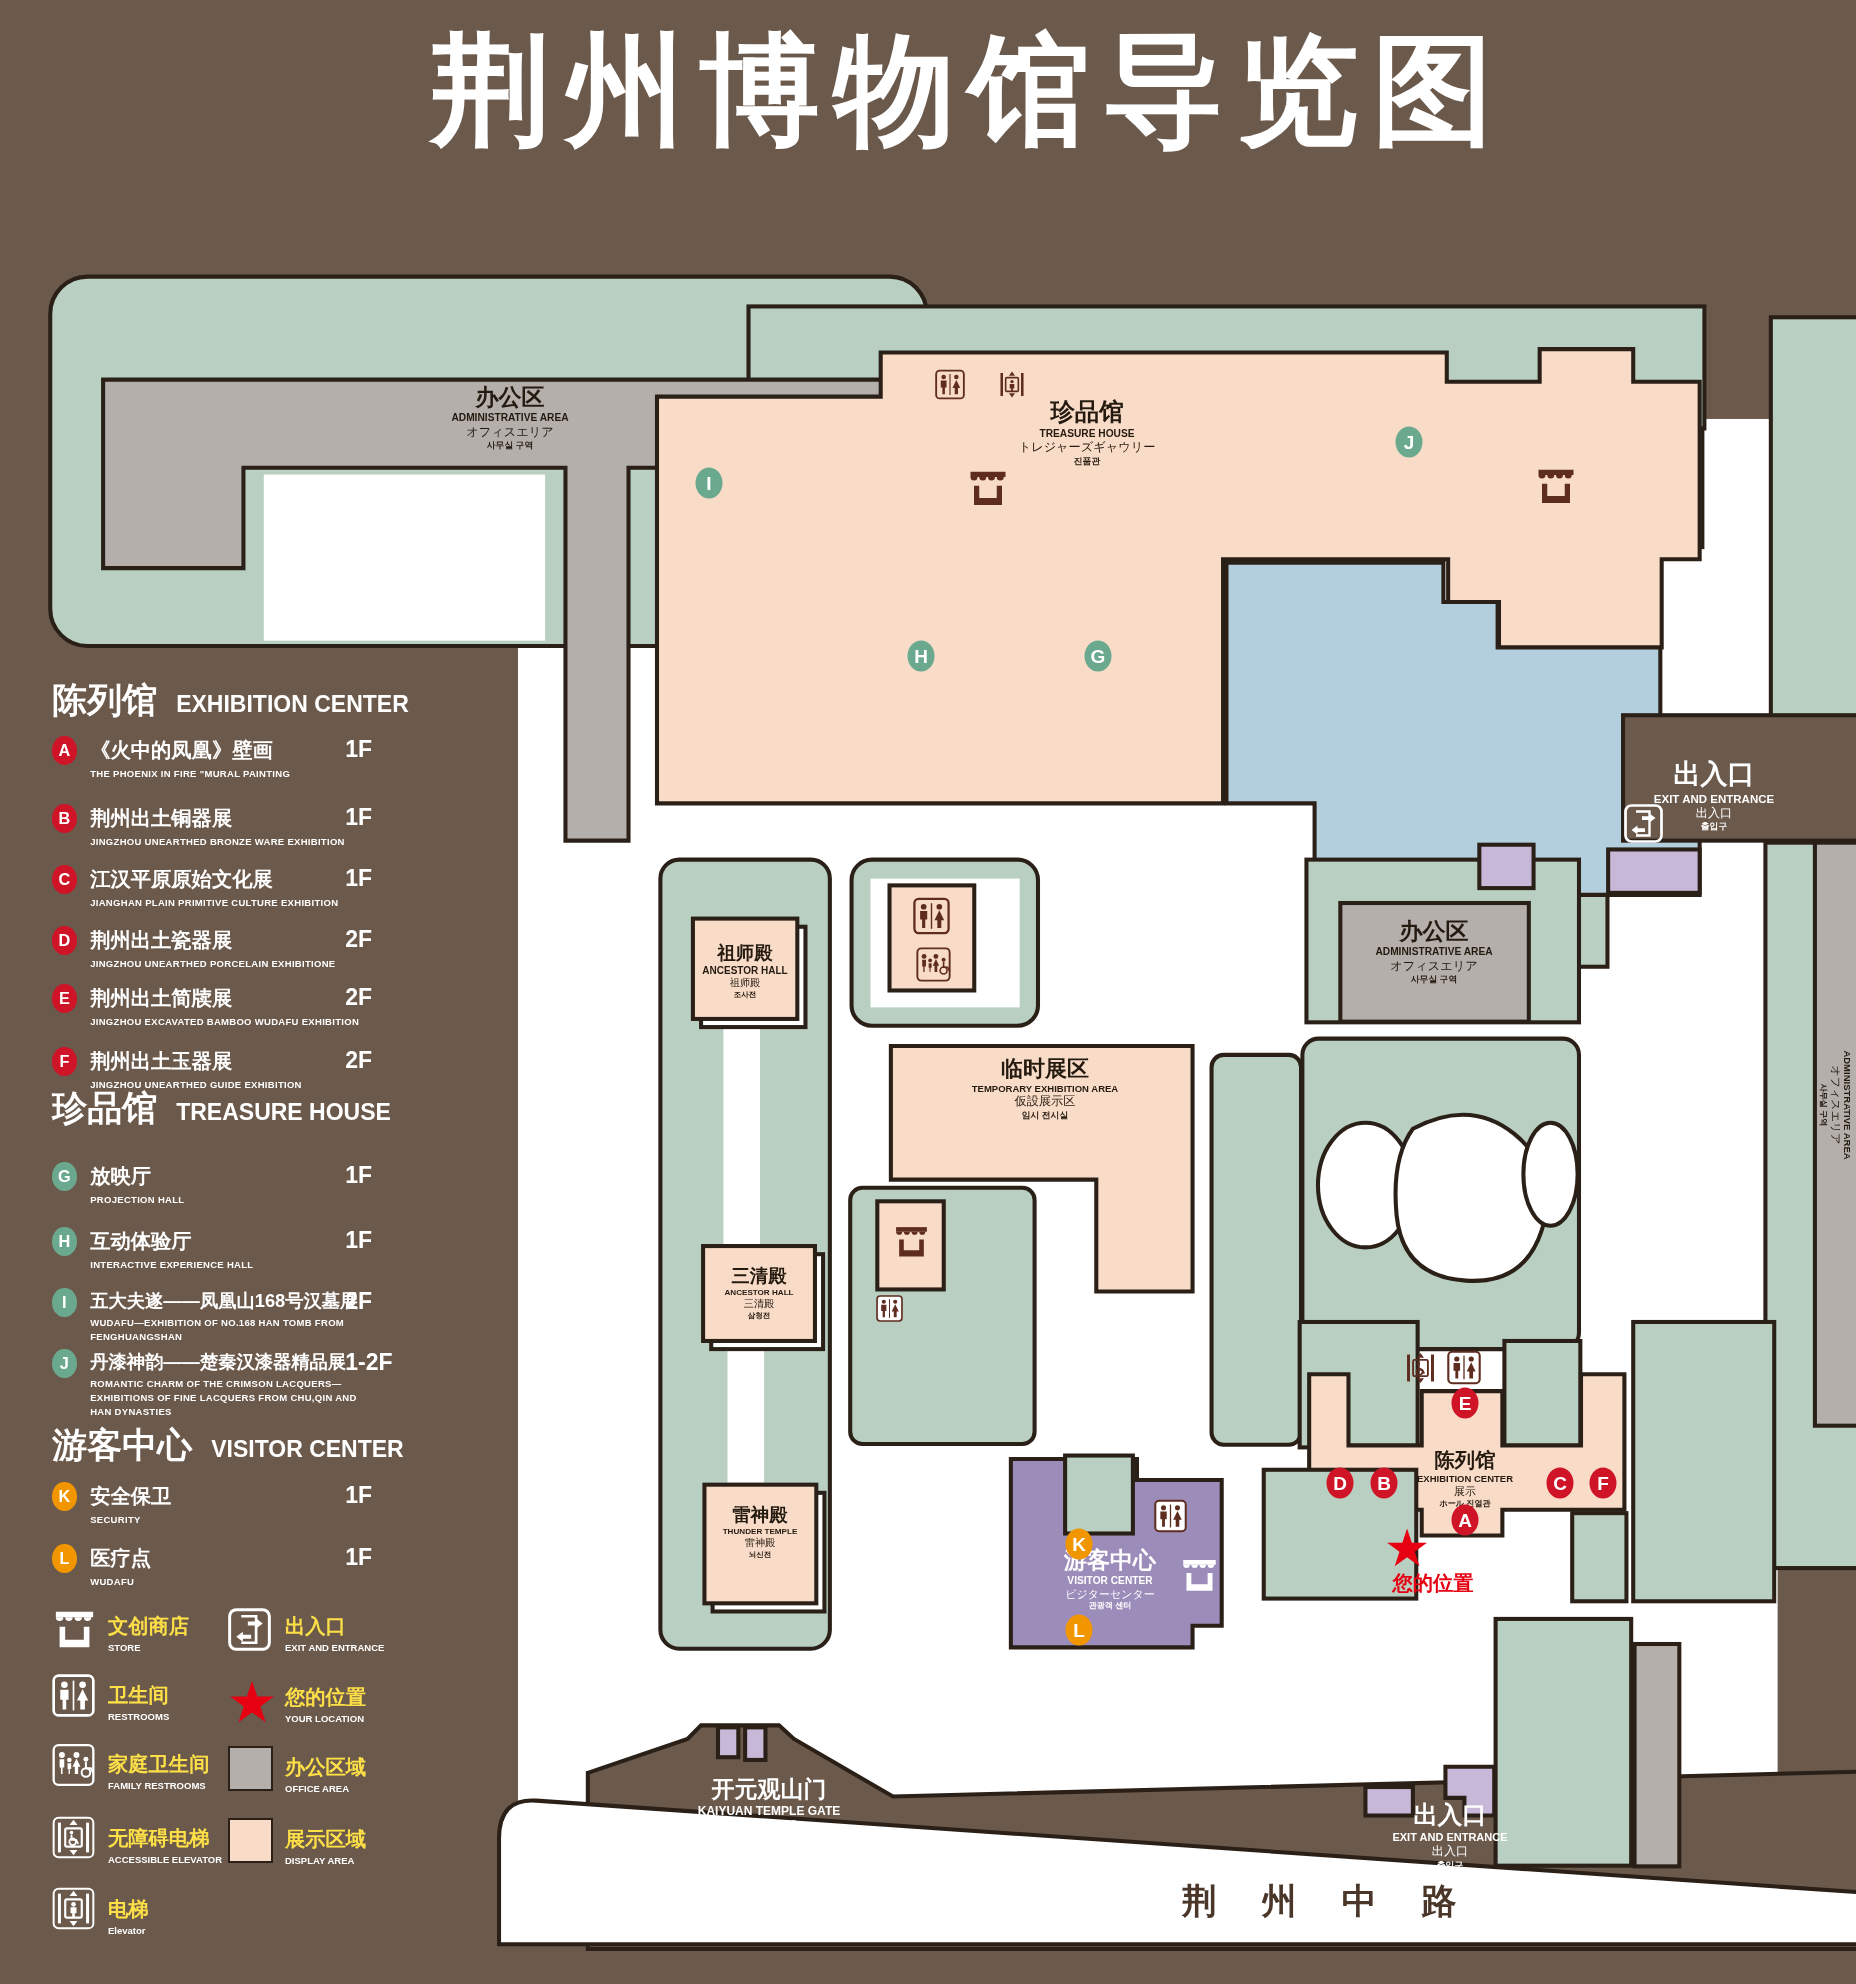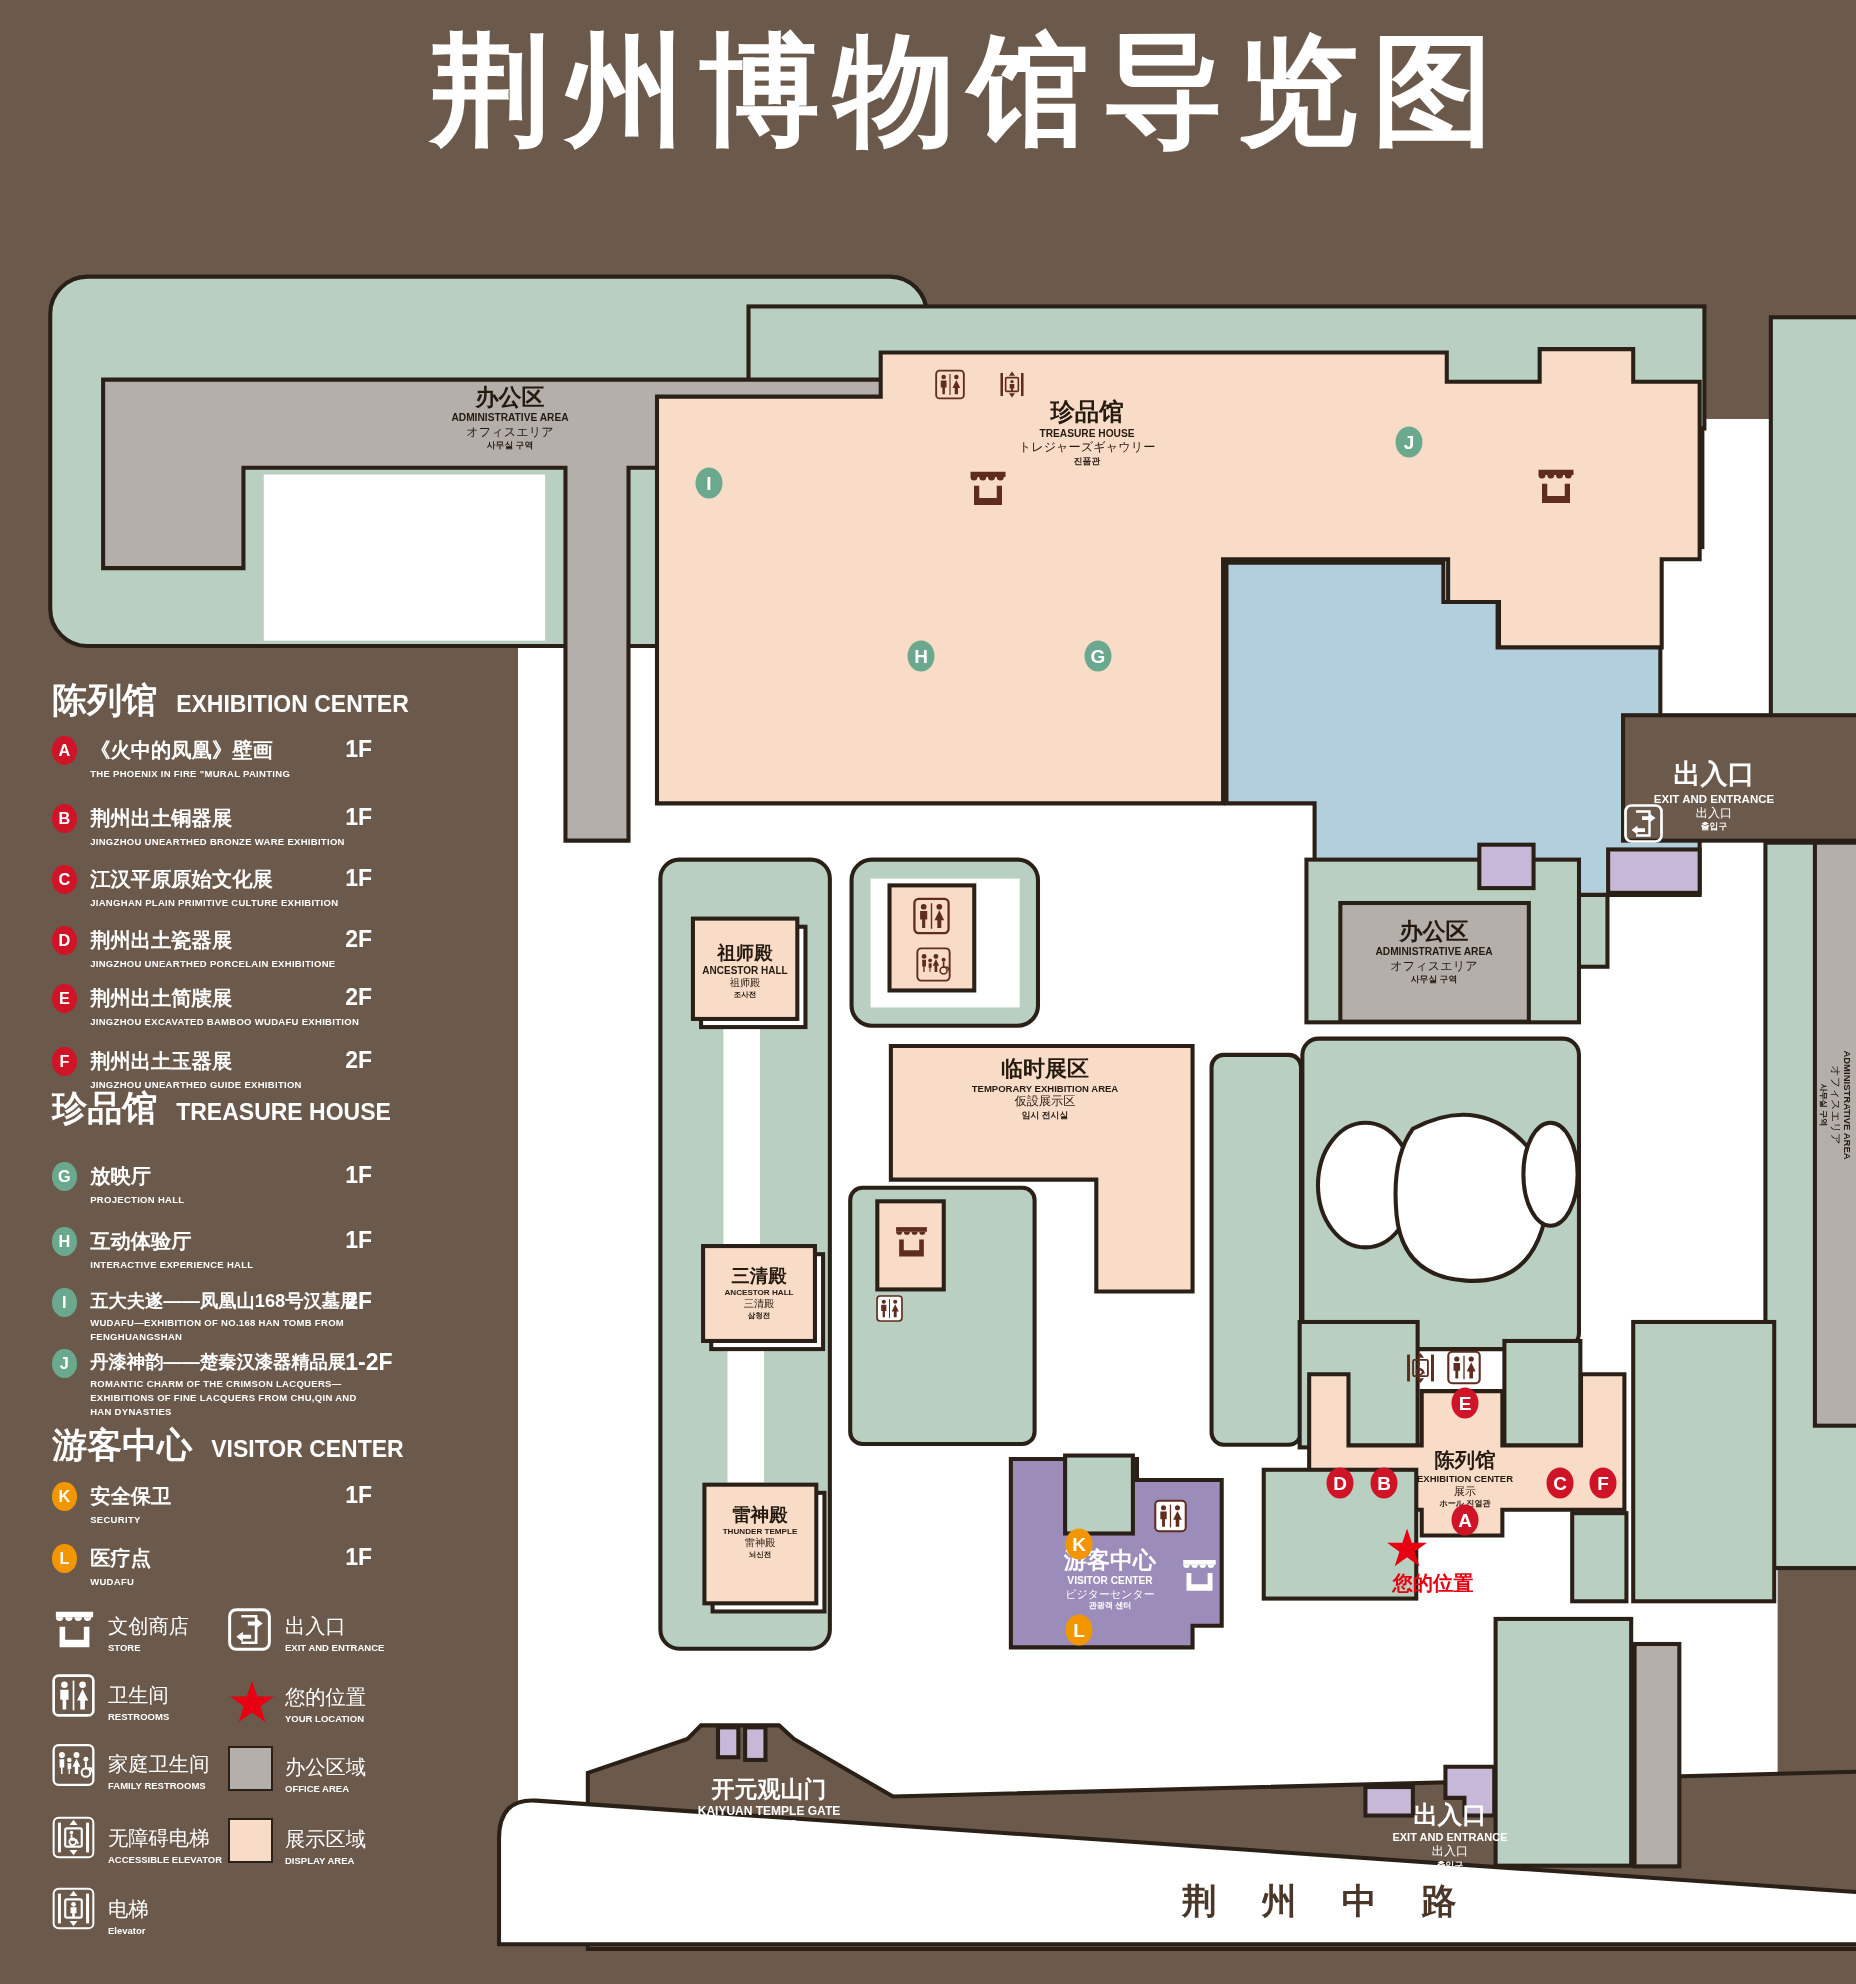--- a/index.html
+++ b/index.html
@@ -40,21 +40,21 @@
   .lsec .lsec-en{font-size:23px;font-weight:800;color:#fff;margin-left:19px;}
   .lrow{position:absolute;left:12.2px;width:461px;z-index:5;}
   .lbadge{display:inline-flex;width:24.4px;height:28.5px;border-radius:50%;color:#fff;
           align-items:center;justify-content:center;font-weight:800;font-size:16.3px;
           position:absolute;left:0;top:0;}
   .lrow-zh{display:block;margin-left:38px;font-size:20.3px;font-weight:700;color:#fff;}
   .lrow-en{display:block;margin-left:38px;margin-top:2.7px;font-size:9.5px;font-weight:600;
            color:#fff;letter-spacing:0.3px;width:298px;white-space:normal;line-height:1.5;}
   .lrow-floor{position:absolute;left:293px;top:0;font-size:23px;color:#fff;font-weight:600;}
   .sym{position:absolute;z-index:5;}
-  .sym-zh{display:block;font-size:20.3px;font-weight:400;color:#ffffff;}
+  .sym-zh{display:block;font-size:20.3px;font-weight:700;color:#fde047;}
   .sym-en{display:block;font-size:9.5px;font-weight:700;color:#fff;margin-top:2px;}
   .swatch{position:absolute;width:45px;height:45px;border:2.7px solid #2a2017;box-sizing:border-box;z-index:5;}
   .star{position:absolute;color:#e60012;transform:translate(-50%,-50%);z-index:5;line-height:1;}
 </style>
 </head>
 <body>
 
 <div class="page">
 
   <div class="title">荆州博物馆导览图</div>

